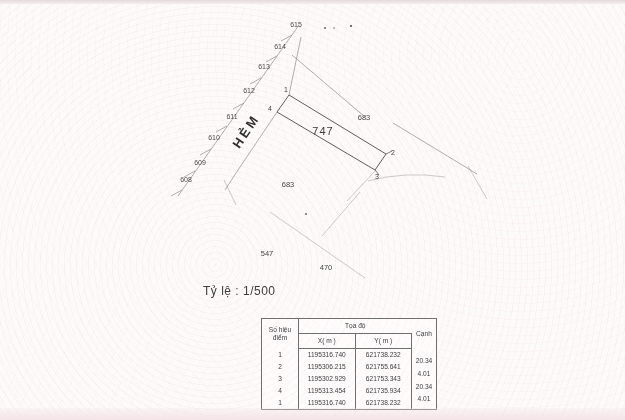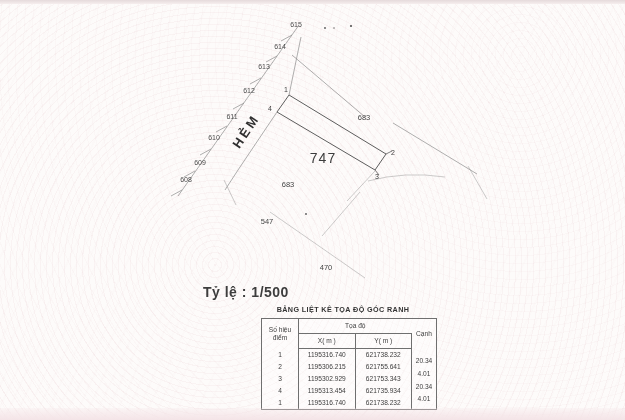--- a/index.html
+++ b/index.html
@@ -24,28 +24,28 @@
   }
   svg.drawing{position:absolute;left:0;top:0;z-index:1;}
   .lbl{
     position:absolute;z-index:2;
     transform:translate(-50%,-50%);
     font-size:7px;color:#4c4c4c;line-height:1;white-space:nowrap;
     font-family:"Liberation Sans", sans-serif;
   }
   .lbl.corner{font-size:7px;color:#3f3f3f;}
   .lbl.area{font-size:7.5px;color:#454545;text-align:right;}
-  .lbl.plotnum{font-size:14px;color:#3c3c3c;letter-spacing:1px;margin-top:27px;}
+  .lbl.plotnum{font-size:11px;color:#3c3c3c;letter-spacing:1px;}
   .lbl.hem{
     font-size:13px;font-weight:bold;color:#2f2f2f;letter-spacing:3px;
     transform:translate(-50%,-50%) rotate(-56deg);
   }
   .scale-lbl{
     position:absolute;left:203px;top:284px;z-index:2;
-    font-size:14px;color:#3d3d3d;letter-spacing:0.5px;font-weight:bold;
+    font-size:12px;color:#3d3d3d;letter-spacing:0.5px;
   }
   .tbl-title{
     position:absolute;left:343px;top:309px;z-index:2;
     transform:translate(-50%,-50%);
     font-size:7.2px;font-weight:bold;color:#333;letter-spacing:0.4px;white-space:nowrap;
   }
   .coord-table{
     position:absolute;left:261px;top:318px;z-index:2;
     width:176px;height:88px;
     border-collapse:collapse;table-layout:fixed;
@@ -136,26 +136,25 @@
   <span class="lbl hem" style="left:246px;top:131px">HẺM</span>
 
   <span class="lbl plotnum" style="left:323px;top:131px">747</span>
   <span class="lbl corner" style="left:286px;top:89px">1</span>
   <span class="lbl corner" style="left:393px;top:152px">2</span>
   <span class="lbl corner" style="left:377px;top:176px">3</span>
   <span class="lbl corner" style="left:270px;top:108px">4</span>
 
   <span class="lbl area" style="left:364px;top:118px">683</span>
   <span class="lbl area" style="left:288px;top:185px">683</span>
-  <span class="lbl area" style="left:267px;top:222px">547</span>
+  <span class="lbl area" style="left:267px;top:254px">547</span>
   <span class="lbl area" style="left:326px;top:268px">470</span>
 
   <span class="scale-lbl">Tỷ lệ : 1/500</span>
 
-  <div class="tbl-title">BẢNG LIỆT KÊ TỌA ĐỘ GÓC RANH</div>
 
   <table class="coord-table">
     <tbody>
         <tr class="hdr-row1">
       <th class="col-diem hdr-diem" rowspan="2">
         <div>Số hiệu</div>
         <div>điểm</div>
       </th>
       <th class="hdr-coord" colspan="2">Tọa độ</th>
       <th class="col-canh" rowspan="2">Cạnh</th>

